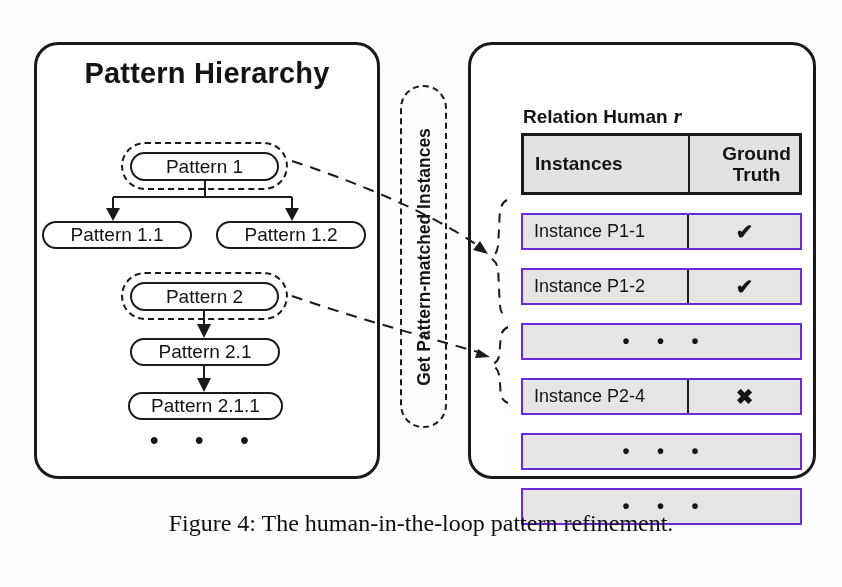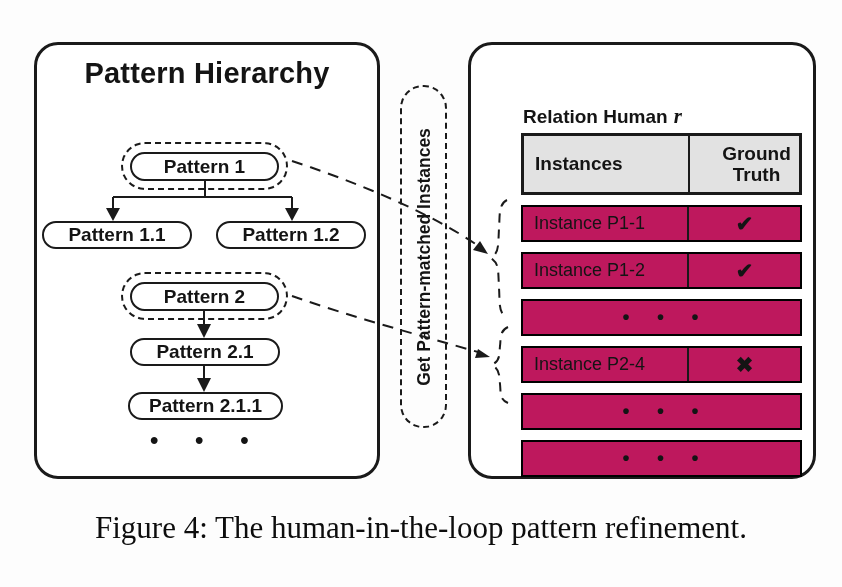--- a/index.html
+++ b/index.html
@@ -4,46 +4,46 @@
 <style>
   html,body{margin:0;padding:0;background:#fdfdfd;}
   #stage{position:relative;width:842px;height:587px;background:#fdfdfd;overflow:hidden;
          font-family:"Liberation Sans",sans-serif;color:#141414;}
   .panel{position:absolute;border:3px solid #1a1a1a;border-radius:24px;background:#ffffff;box-sizing:border-box;}
   #left-panel{left:34px;top:42px;width:346px;height:437px;}
   #right-panel{left:468px;top:42px;width:348px;height:437px;}
   .panel-title{position:absolute;left:0;right:0;top:12px;text-align:center;
                font-size:29px;font-weight:bold;letter-spacing:.2px;}
   .pill{position:absolute;border:2px solid #1a1a1a;border-radius:15px;background:#fff;
-        display:flex;align-items:center;justify-content:center;font-size:19px;box-sizing:border-box;font-weight:bold;}
+        display:flex;align-items:center;justify-content:center;font-size:19px;box-sizing:border-box;}
   .dashwrap{position:absolute;border:2px dashed #1a1a1a;border-radius:26px;box-sizing:border-box;}
   .treedots{position:absolute;font-size:24px;font-weight:bold;word-spacing:26px;letter-spacing:2px;}
   
   #connector-box{position:absolute;left:400px;top:85px;width:47px;height:343px;
                  border:2px dashed #1a1a1a;border-radius:23px;background:#fdfdfd;box-sizing:border-box;}
   #connector-box span{position:absolute;left:50%;top:50%;transform:translate(-50%,-50%) rotate(-90deg);
                  white-space:nowrap;font-size:17.5px;font-weight:bold;}
   
   #relation-line{position:absolute;left:52px;top:59px;font-size:19px;font-weight:bold;}
   #relation-line .rsym{font-family:"Liberation Serif",serif;font-style:italic;font-weight:bold;font-size:21px;padding-left:6px;}
   #ha-table{position:absolute;left:50px;top:88px;width:281px;}
   .thead{display:flex;height:62px;border:3px solid #1a1a1a;background:#e2e2e2;box-sizing:border-box;gap:24px;}
   .thead .hc1{width:166px;border-right:2.5px solid #1a1a1a;display:flex;align-items:center;
               padding-left:11px;font-size:19px;font-weight:bold;box-sizing:border-box;}
   .thead .hc2{flex:1;display:flex;align-items:center;justify-content:center;text-align:center;
               font-size:19px;font-weight:bold;line-height:1.12;}
-  .trow{display:flex;height:37px;border:2px solid #000000;margin-top:10px;background:#be185d;box-sizing:border-box;}
+  .trow{display:flex;height:37px;border:2px solid #6d28d9;margin-top:18px;background:#e5e5e5;box-sizing:border-box;}
   .trow .c1{width:166px;border-right:2px solid #1a1a1a;display:flex;align-items:center;
             padding-left:11px;font-size:18px;box-sizing:border-box;}
   .trow .c2{flex:1;display:flex;align-items:center;justify-content:center;
             font-size:21px;font-weight:bold;}
   .trow.dotsrow{align-items:center;justify-content:center;font-size:20px;font-weight:bold;
             word-spacing:18px;letter-spacing:2px;}
   #caption{position:absolute;left:0;right:0;top:510px;text-align:center;
-           font-family:"Liberation Serif",serif;font-size:31px;color:#0d0d0d;}
+           font-family:"Liberation Serif",serif;font-size:24px;color:#0d0d0d;}
   svg.overlay{position:absolute;left:0;top:0;pointer-events:none;}
 </style>
 </head>
 <body>
 
 <div id="stage">
 
   <div id="left-panel" class="panel">
     <div class="panel-title">Pattern Hierarchy</div>
   </div>

